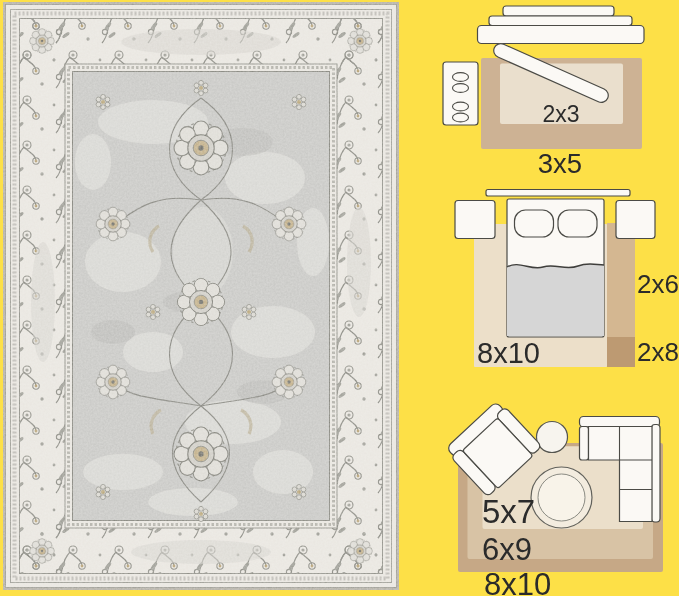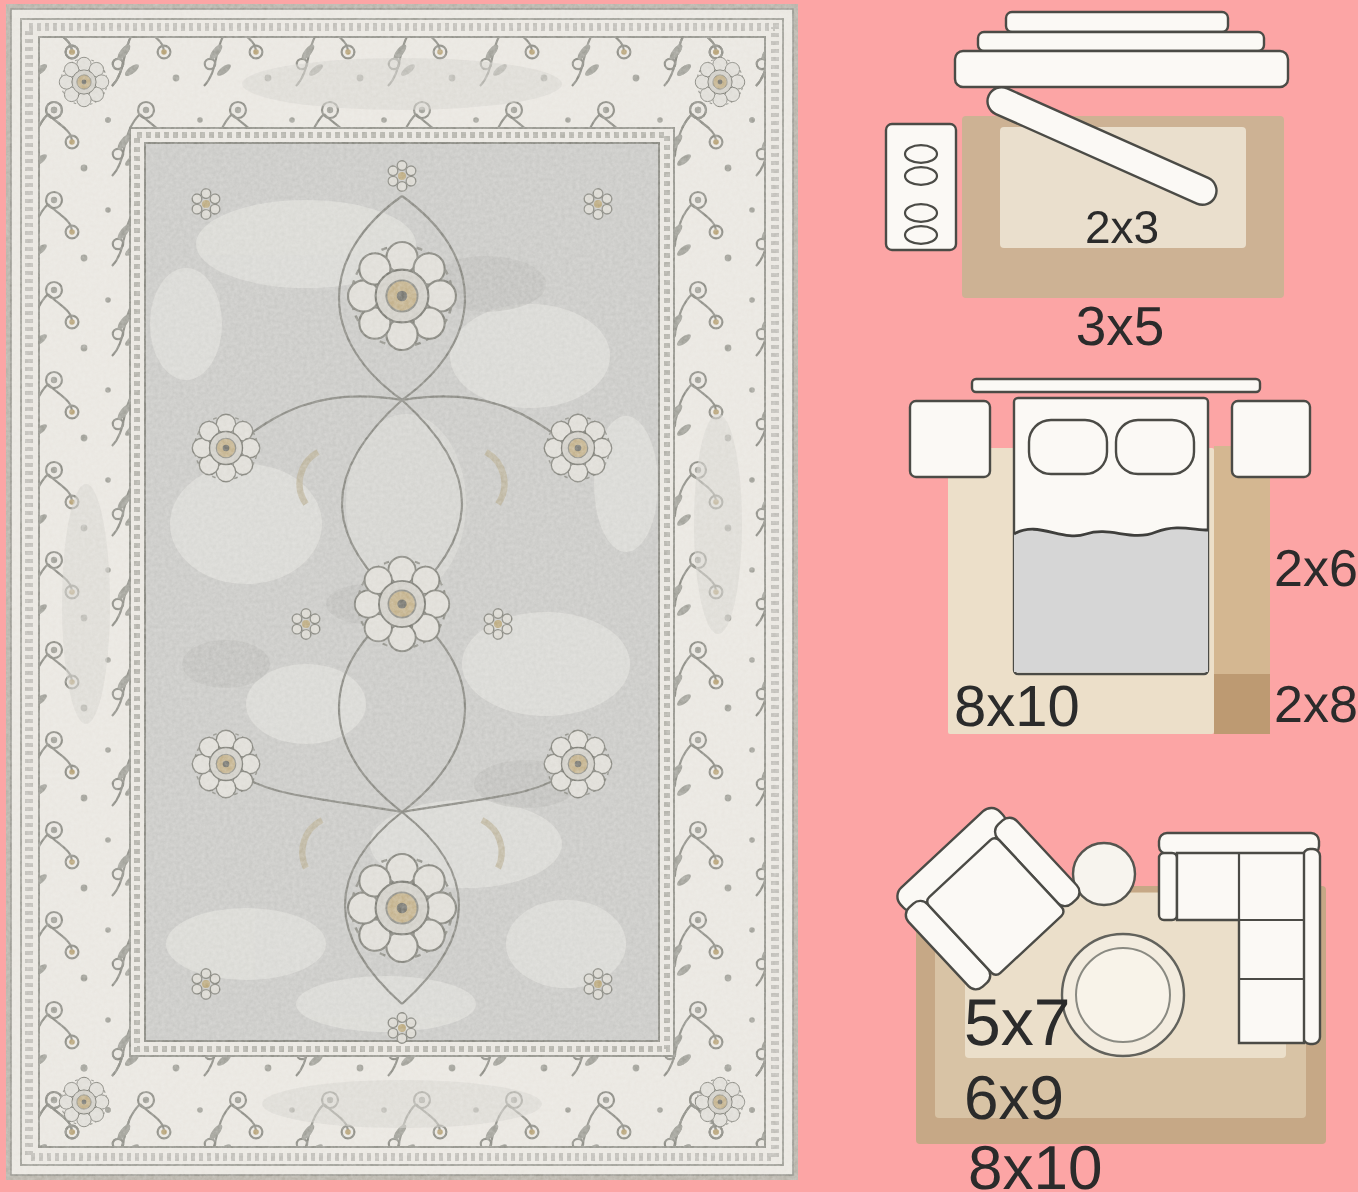--- a/index.html
+++ b/index.html
@@ -1,16 +1,16 @@
 <!DOCTYPE html>
 <html><head>
 <meta charset="utf-8">
 <style>
   html,body{margin:0;padding:0;background:#ffffff;}
-  .canvas{position:relative;width:679px;height:596px;background:#fca5a5;overflow:hidden;
+  .canvas{position:relative;width:679px;height:596px;background:#fde047;overflow:hidden;
           font-family:"Liberation Sans","DejaVu Sans",sans-serif;}
   svg{display:block;}
   .rug-photo{position:absolute;left:3px;top:2px;}
   .size-guide{position:absolute;left:430px;top:0;}
   .furn{fill:#fbf9f5;stroke:#4b4b46;stroke-width:1.2;}
   .furn-line{stroke:#4b4b46;stroke-width:1.1;fill:none;}
   .lbl{font-family:"Liberation Sans","DejaVu Sans",sans-serif;fill:#2b2b2b;}
 </style>
 </head>
 <body>

